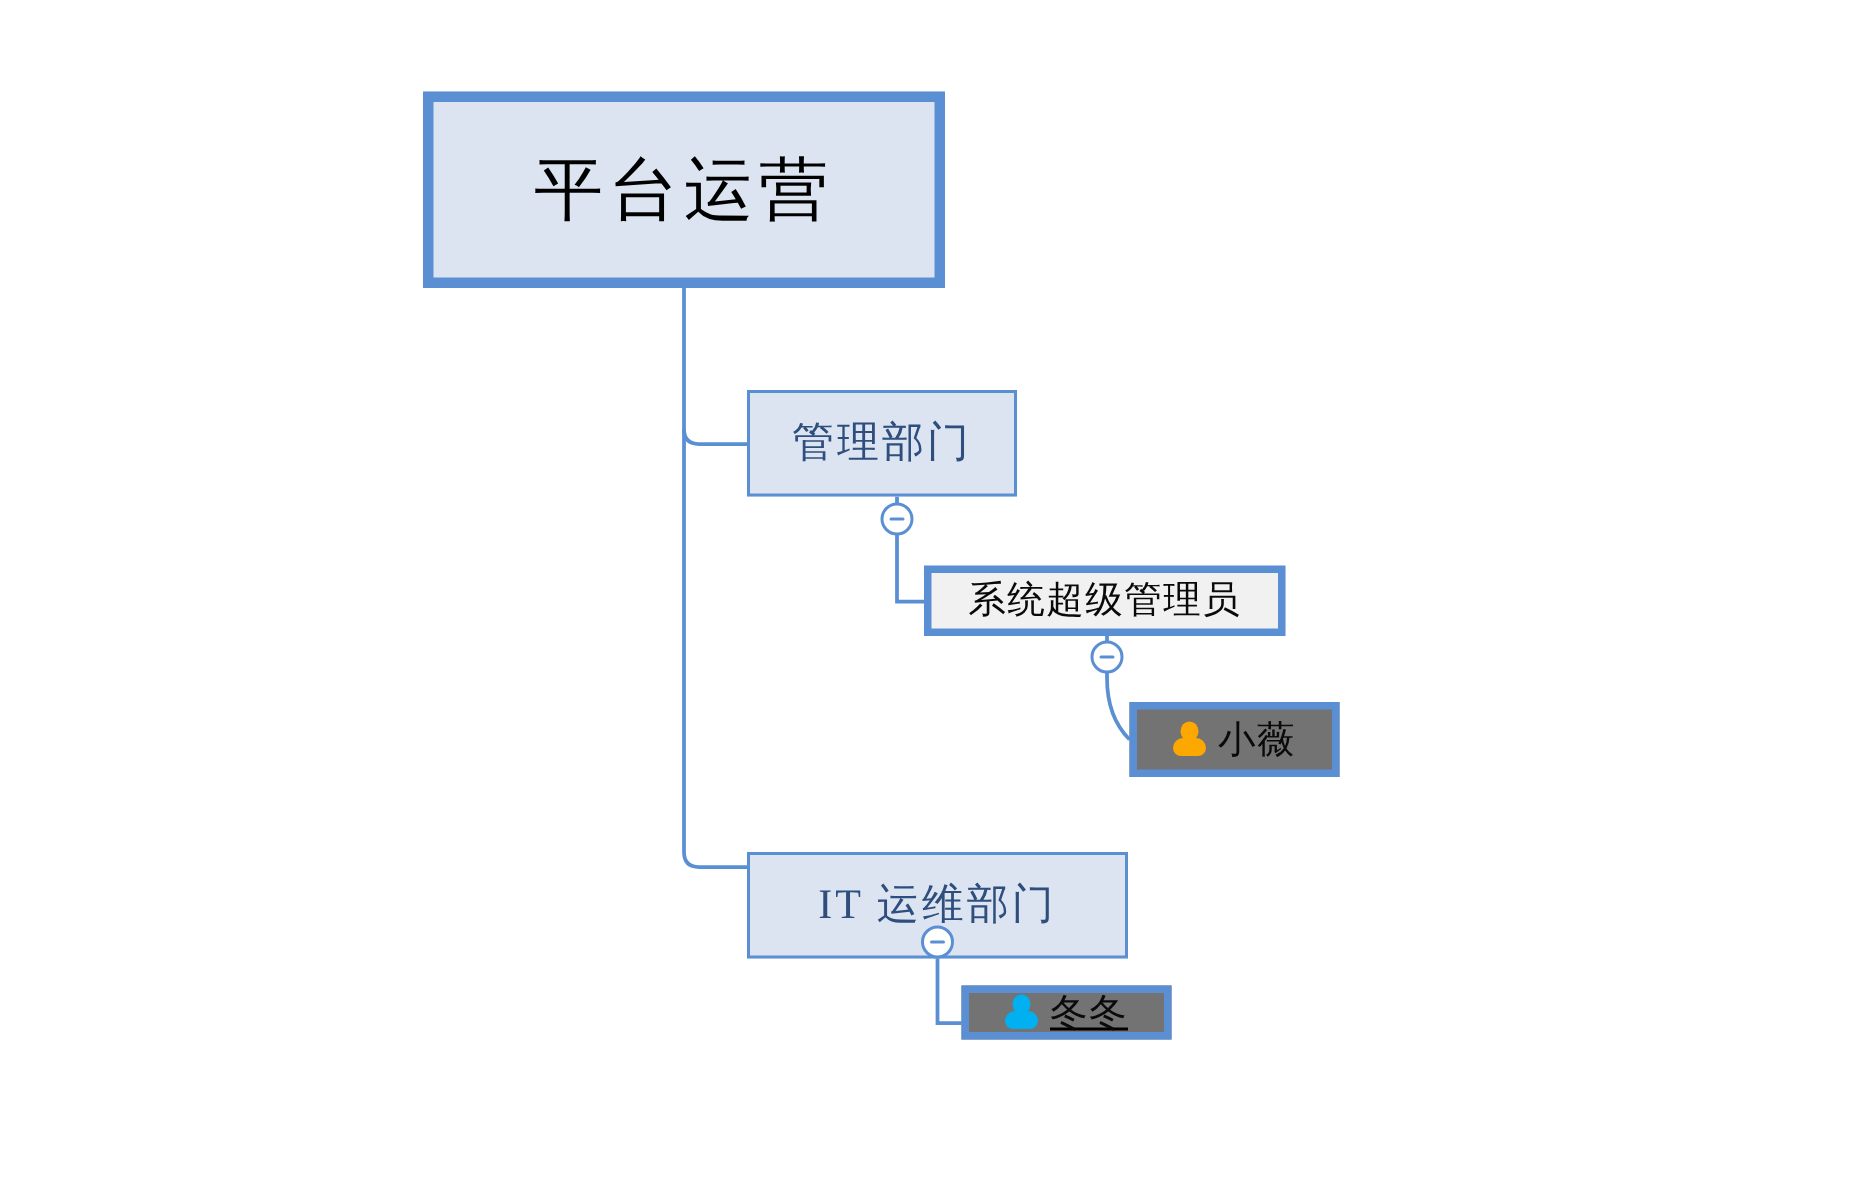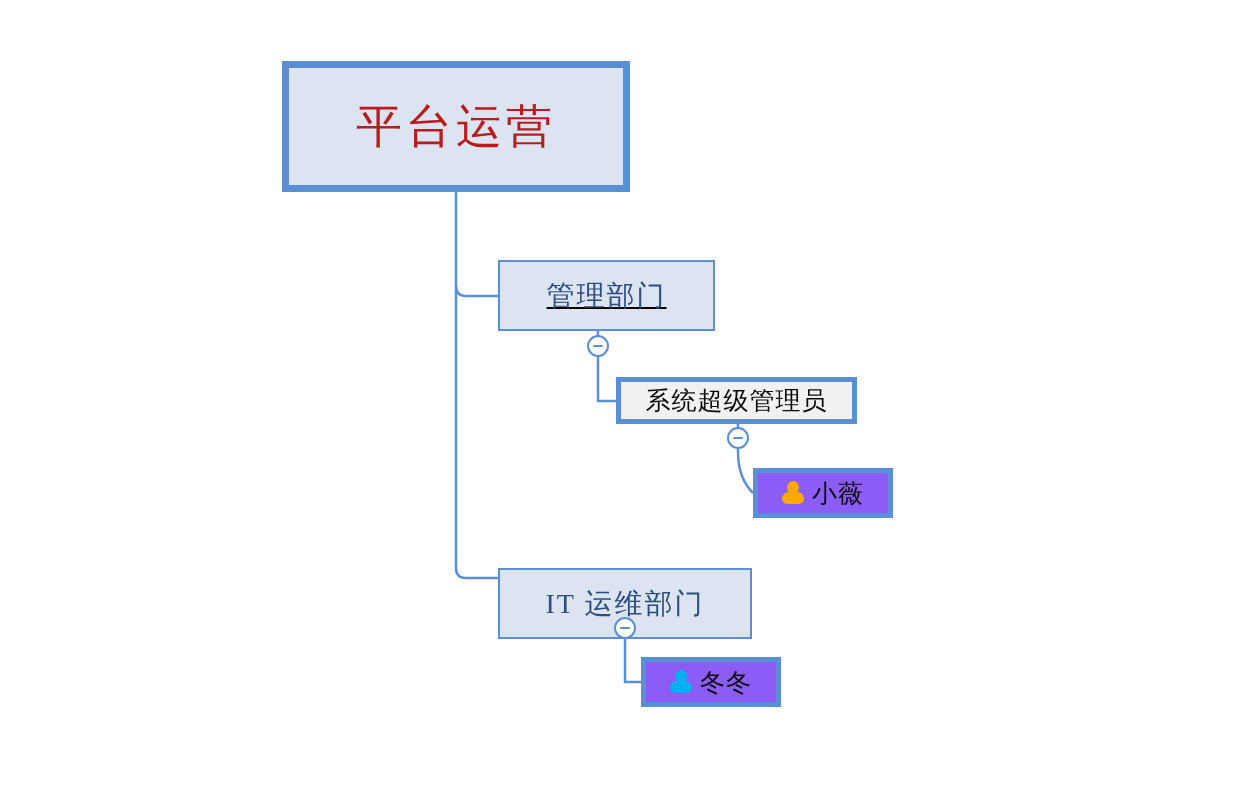--- a/index.html
+++ b/index.html
@@ -44,43 +44,42 @@
     left: 282px;
     top: 61px;
     width: 348px;
     height: 131px;
     border: 7px solid #5B8FD4;
     background: #DCE4F1;
     justify-content: center;
   }
   .node-root .node-label {
     font-size: 46px;
-    color: #b91c1c;
+    color: #000000;
     letter-spacing: 4px;
     line-height: 1;
   }
 
   
   .node-dept {
     border: 2px solid #5B8FD4;
     background: #DCE4F1;
     justify-content: center;
   }
   .node-dept .node-label {
     font-size: 28px;
     color: #2E4E7E;
     letter-spacing: 2px;
     line-height: 1;
   }
   #node-dept-management {
     left: 498px;
     top: 260px;
-    width: 217px;
+    width: 180px;
     height: 71px;
-    text-decoration: underline;
   }
   #node-dept-itops {
     left: 498px;
     top: 568px;
     width: 254px;
     height: 71px;
   }
 
   
   .node-role {
@@ -97,42 +96,43 @@
   #node-role-sysadmin {
     left: 616px;
     top: 377px;
     width: 241px;
     height: 47px;
   }
 
   
   .node-user {
     border: 5px solid #5B8FD4;
-    background: #8b5cf6;
+    background: #737373;
     justify-content: center;
     gap: 8px;
     padding: 0 14px;
   }
   .node-user .node-label {
     font-size: 25px;
     color: #0A0A0A;
     letter-spacing: 1px;
     line-height: 1;
   }
   #node-user-xiaowei {
     left: 753px;
     top: 468px;
     width: 140px;
     height: 50px;
   }
   #node-user-dongdong {
     left: 641px;
     top: 657px;
     width: 140px;
-    height: 50px;
+    height: 36px;
+    text-decoration: underline;
   }
 
   
   .person-icon {
     position: relative;
     width: 22px;
     height: 26px;
     flex: 0 0 auto;
   }
   .person-icon .head {

